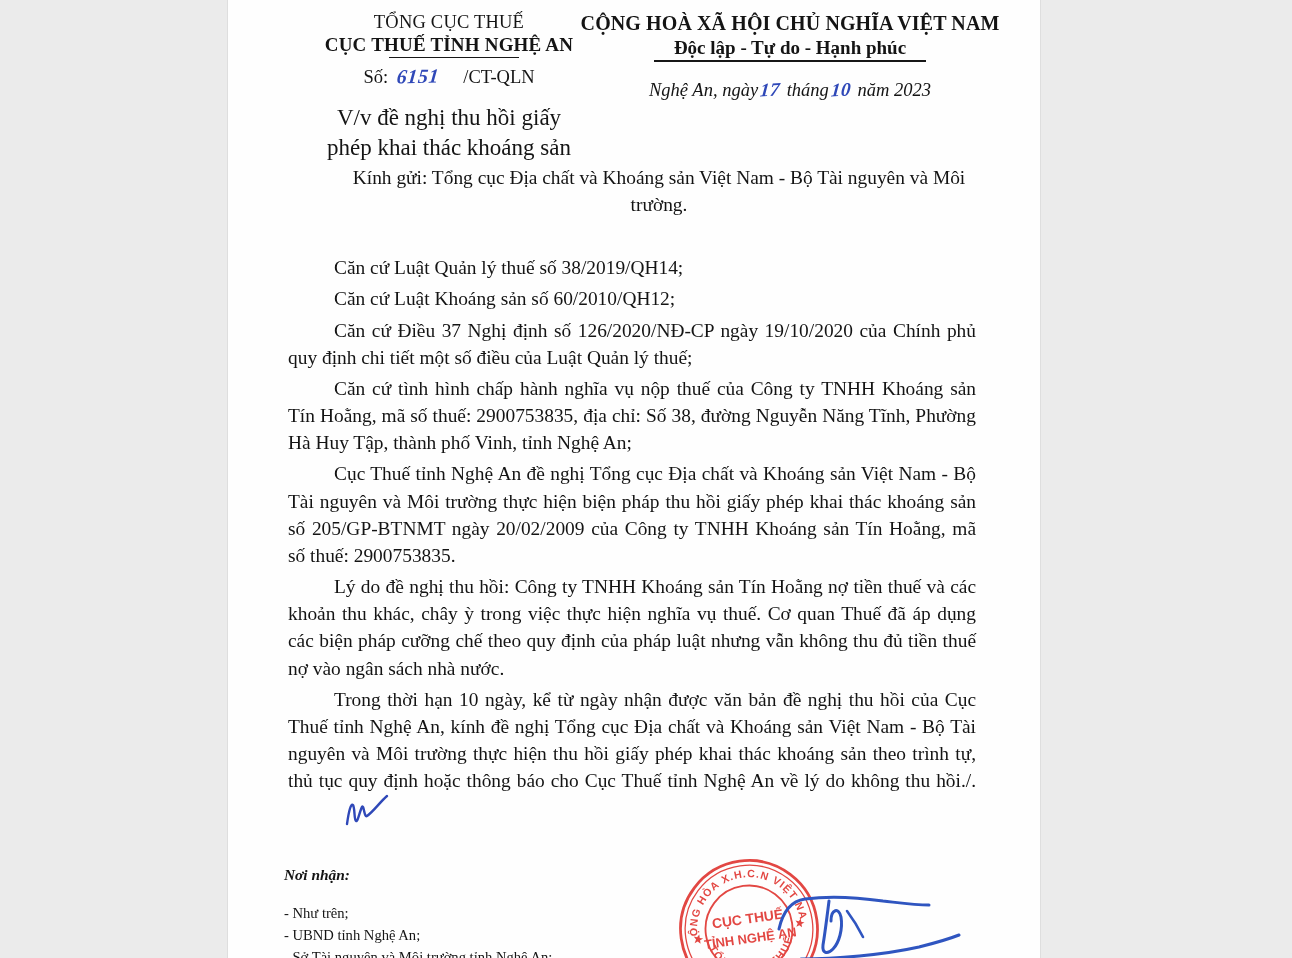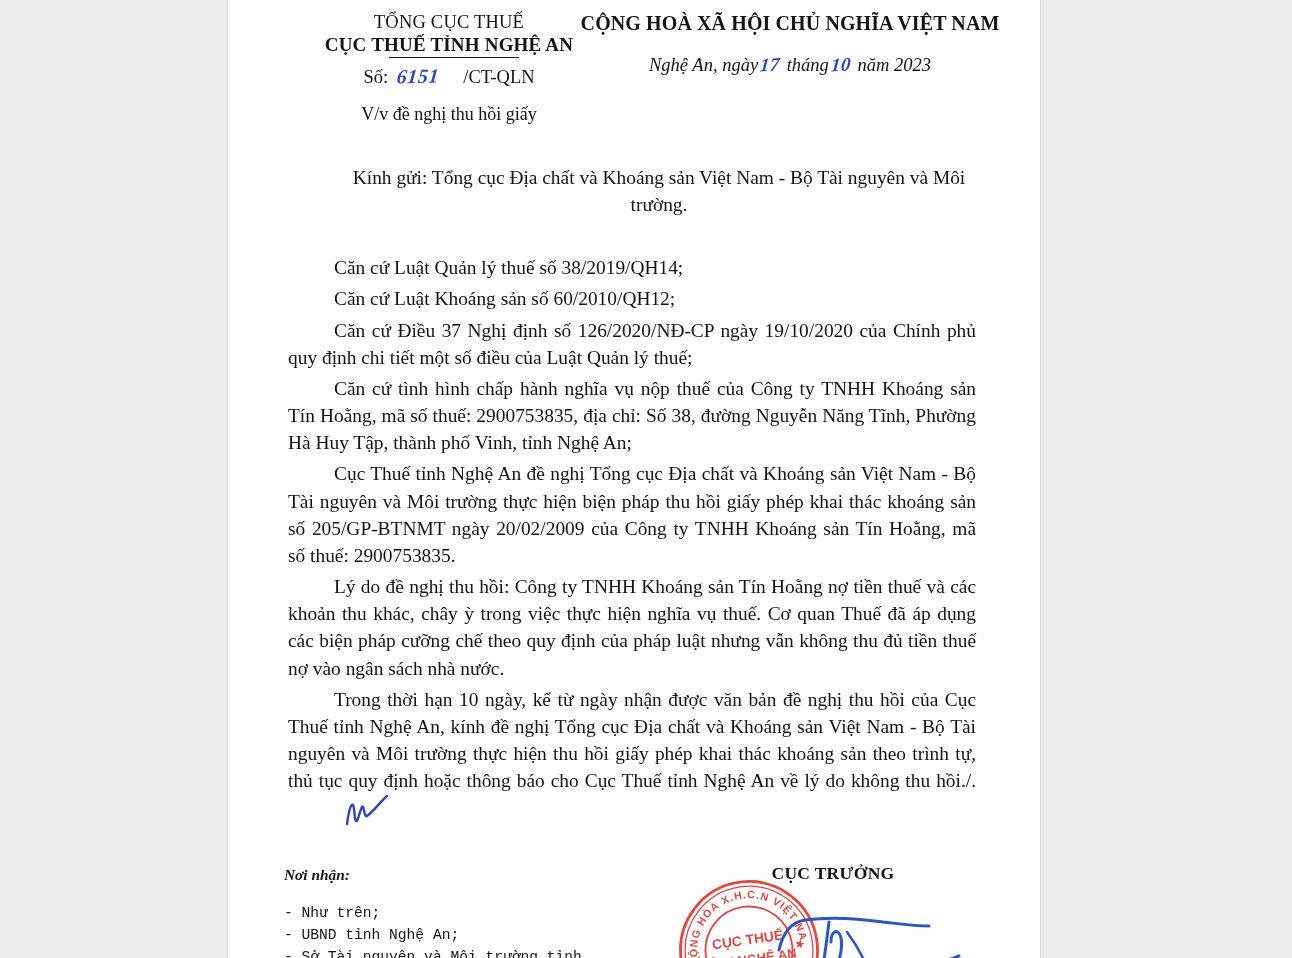--- a/index.html
+++ b/index.html
@@ -94,21 +94,21 @@
     font-weight: 600;
     letter-spacing: .5px;
     transform: skewX(-7deg) rotate(-1.5deg);
     display: inline-block;
     padding: 0 4px;
   }
   .so-suffix { margin-left: 16px; }
 
   .vv-block {
     margin-top: 14px;
-    font-size: 18px;
+    font-size: 23px;
     line-height: 1.32;
   }
 
   .country {
     font-size: 20px;
     font-weight: bold;
     letter-spacing: .1px;
   }
   .motto-wrap {
     margin-top: 1px;
@@ -188,21 +188,20 @@
     line-height: 1.52;
   }
   .recipients-title {
     font-weight: bold;
     font-style: italic;
     font-size: 15.4px;
     margin-bottom: 15px;
   }
   .recipients-block li {
     list-style: none;
-    font-family: Liberation Mono, monospace;
   }
   .recipients-block ul {
     margin: 0;
     padding: 0;
   }
 
   .sign-block {
     position: absolute;
     left: 455px;
     top: 0;
@@ -253,25 +252,29 @@
         <div><span class="org-main">CỤC THUẾ TỈNH NGHỆ AN</span></div>
 
         <div class="so-line">
           <span>Số:</span>
           <span class="so-number">6151</span>
           <span class="so-suffix">/CT-QLN</span>
         </div>
 
         <div class="vv-block">
           <div>V/v đề nghị thu hồi giấy</div>
+          <div>phép khai thác khoáng sản</div>
         </div>
       </div>
 
       <div class="hdr-right">
         <div class="country">CỘNG HOÀ XÃ HỘI CHỦ NGHĨA VIỆT NAM</div>
+        <div class="motto-wrap">
+          <span class="motto">Độc lập - Tự do - Hạnh phúc</span>
+        </div>
         <div class="place-date">
           <span>Nghệ An, ngày</span><span class="ink-date">17</span>
           <span>tháng</span><span class="ink-date">10</span>
           <span>năm 2023</span>
         </div>
       </div>
     </div>
 
     <div class="doc-body">
 
@@ -297,21 +300,20 @@
           <li>- UBND tỉnh Nghệ An;</li>
           <li>- Sở Tài nguyên và Môi trường tỉnh Nghệ An;</li>
           <li>- Phòng TTHT (để công khai thông tin);</li>
           <li>- Công ty TNHH Khoáng sản Tín Hoằng;</li>
 
         </ul>
 
       </div>
 
       <div class="sign-block">
-        <div class="sign-title">CỤC TRƯỞNG</div>
 
         <div class="sign-space">
 
           <svg class="seal" viewBox="0 0 160 160">
             <defs>
               <path id="arcTop" d="M 24,80 A 56,56 0 0 1 136,80"></path>
               <path id="arcBottom" d="M 32,80 A 48,48 0 0 0 128,80"></path>
             </defs>
             <circle cx="80" cy="80" r="74" fill="none" stroke="#e0342f" stroke-width="3"></circle>
             <circle cx="80" cy="80" r="69" fill="none" stroke="#e0342f" stroke-width="1.4"></circle>

